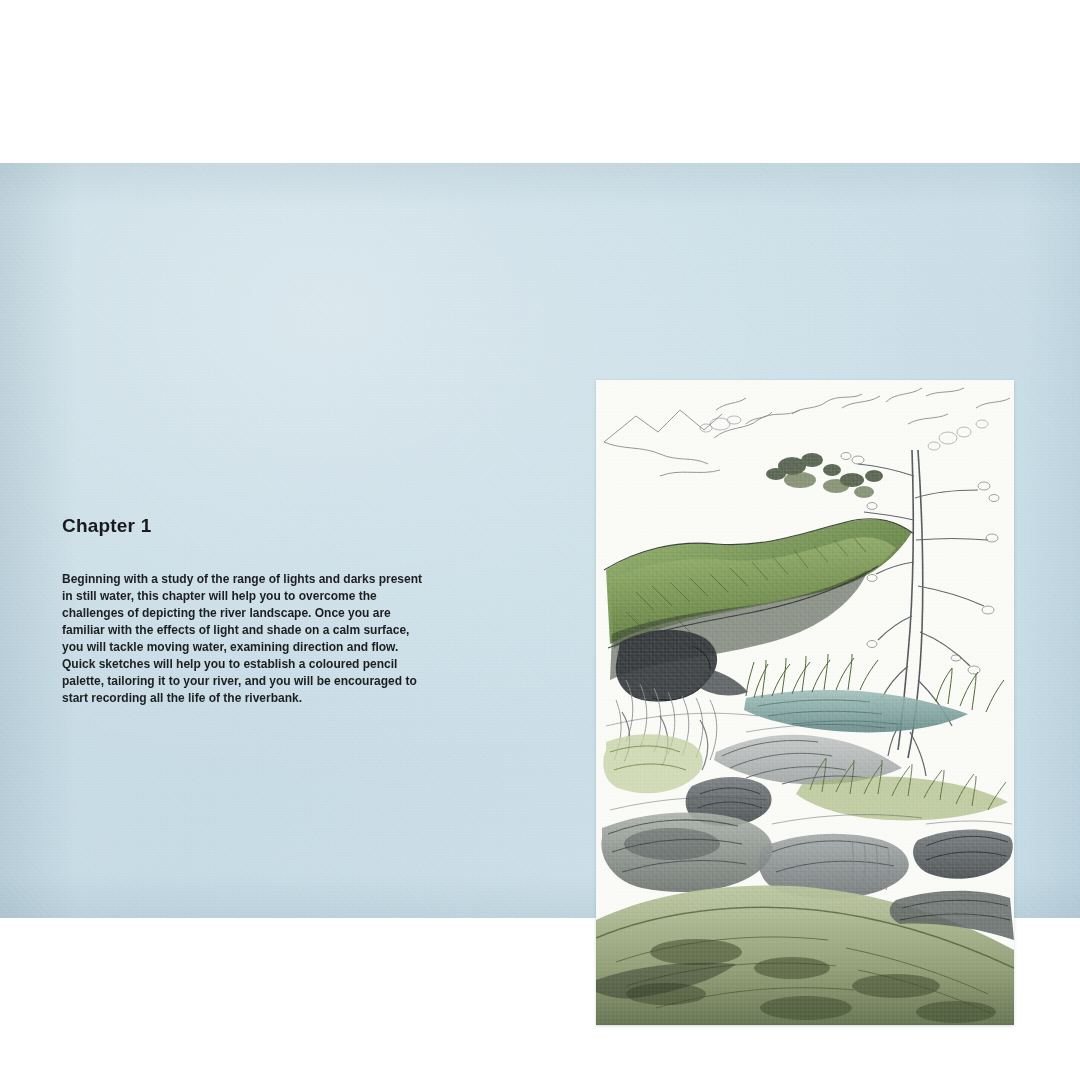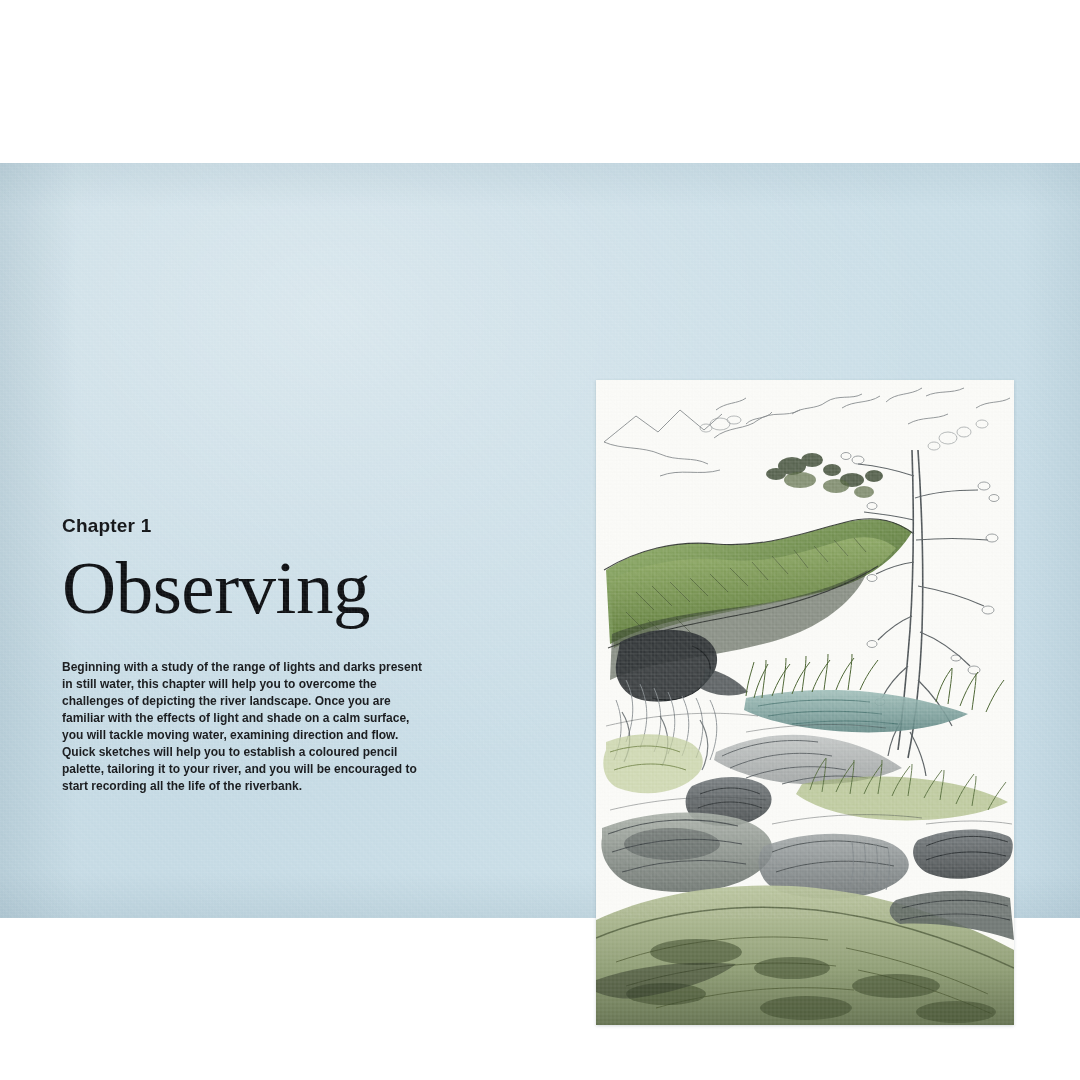--- a/index.html
+++ b/index.html
@@ -132,21 +132,20 @@
 
 <div id="page">
 
   <div id="spread">
     <div id="spread-vignette"></div>
 
     <div id="text-column">
       <p id="chapter-eyebrow">Chapter 1</p>
 
       <h1 id="chapter-title">
-        <span class="line">Observing</span>
       </h1>
 
       <p id="chapter-intro">Beginning with a study of the range of lights and darks present in still water, this chapter will help you to overcome the challenges of depicting the river landscape. Once you are familiar with the effects of light and shade on a calm surface, you will tackle moving water, examining direction and flow. Quick sketches will help you to establish a coloured pencil palette, tailoring it to your river, and you will be encouraged to start recording all the life of the riverbank.</p>
     </div>
 
     <div id="illustration-frame">
       <svg id="illustration-svg" viewBox="0 0 418 645" preserveAspectRatio="none">
         <defs>
           <linearGradient id="gBankGreen" x1="0" y1="0" x2="1" y2="1">
             <stop offset="0%" stop-color="#8fae63"></stop>

